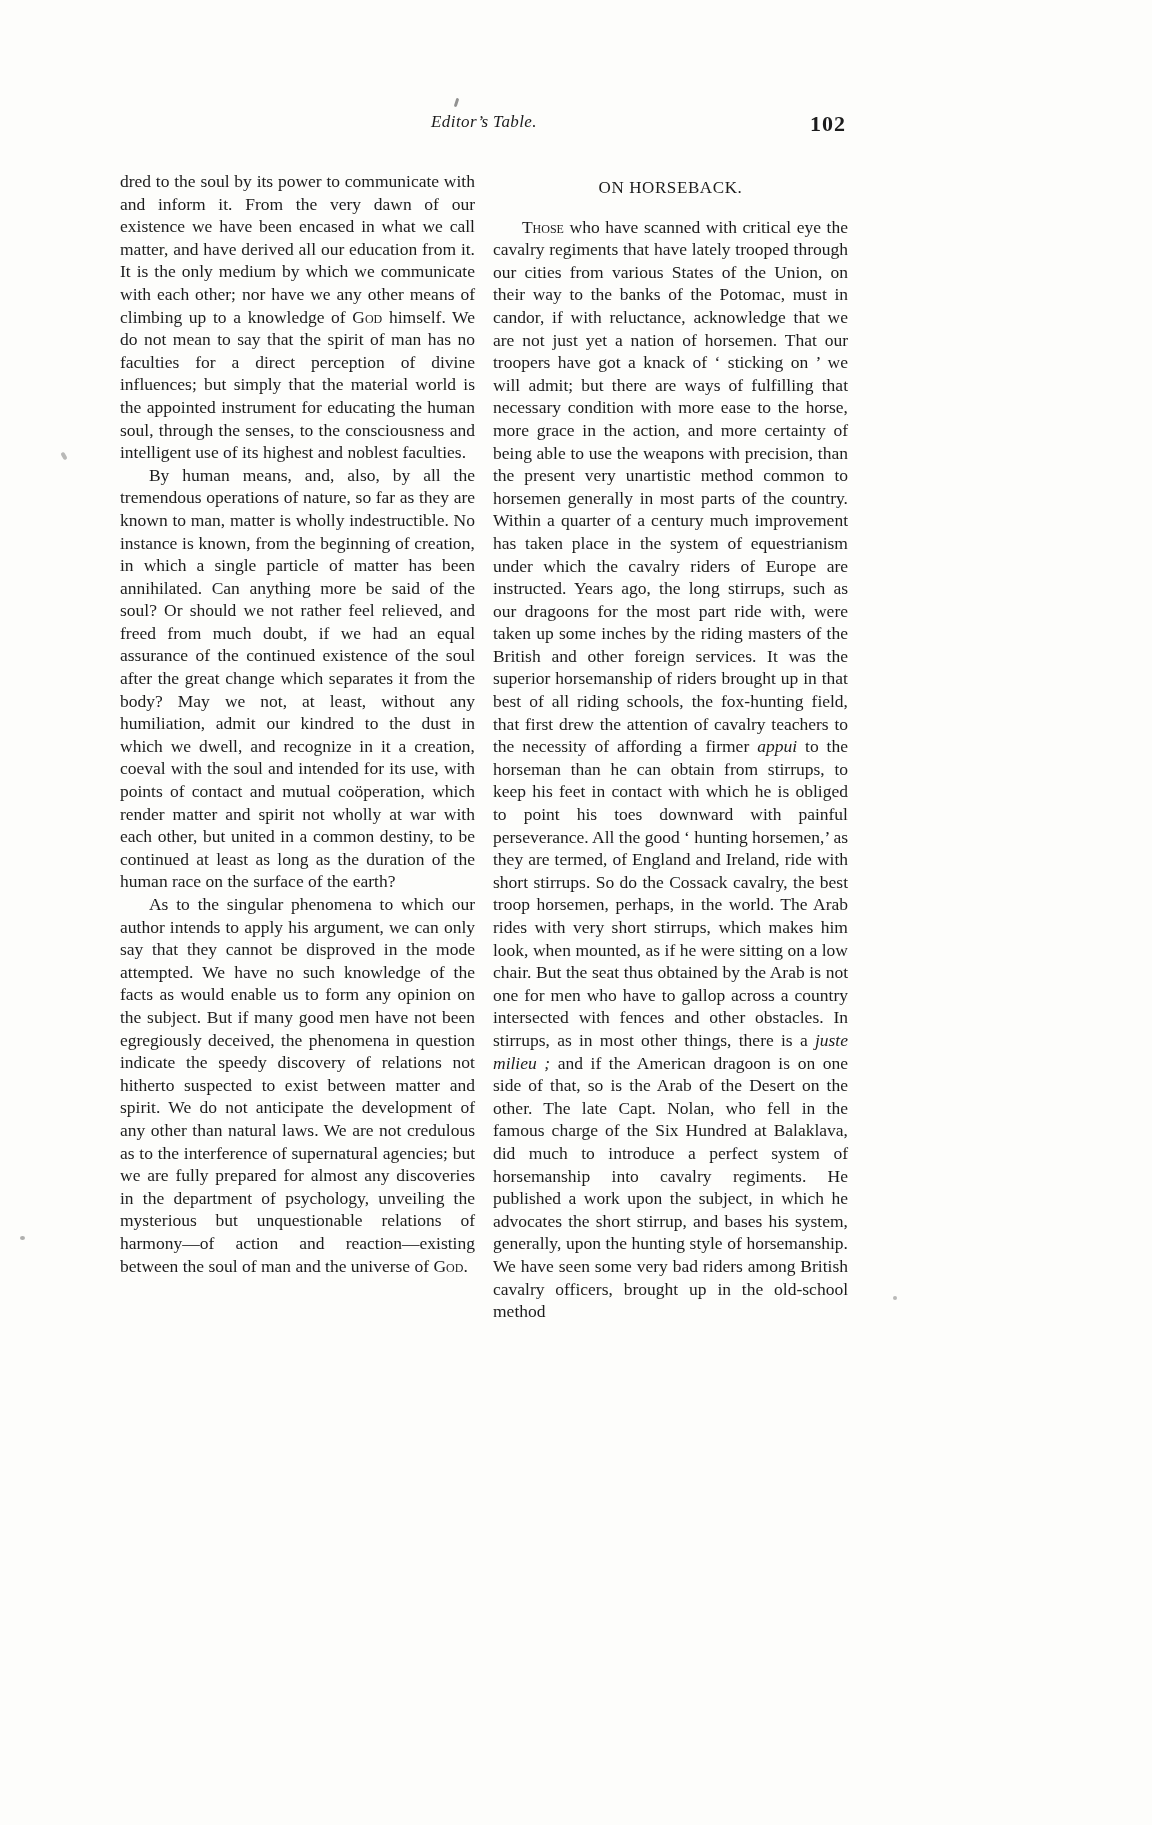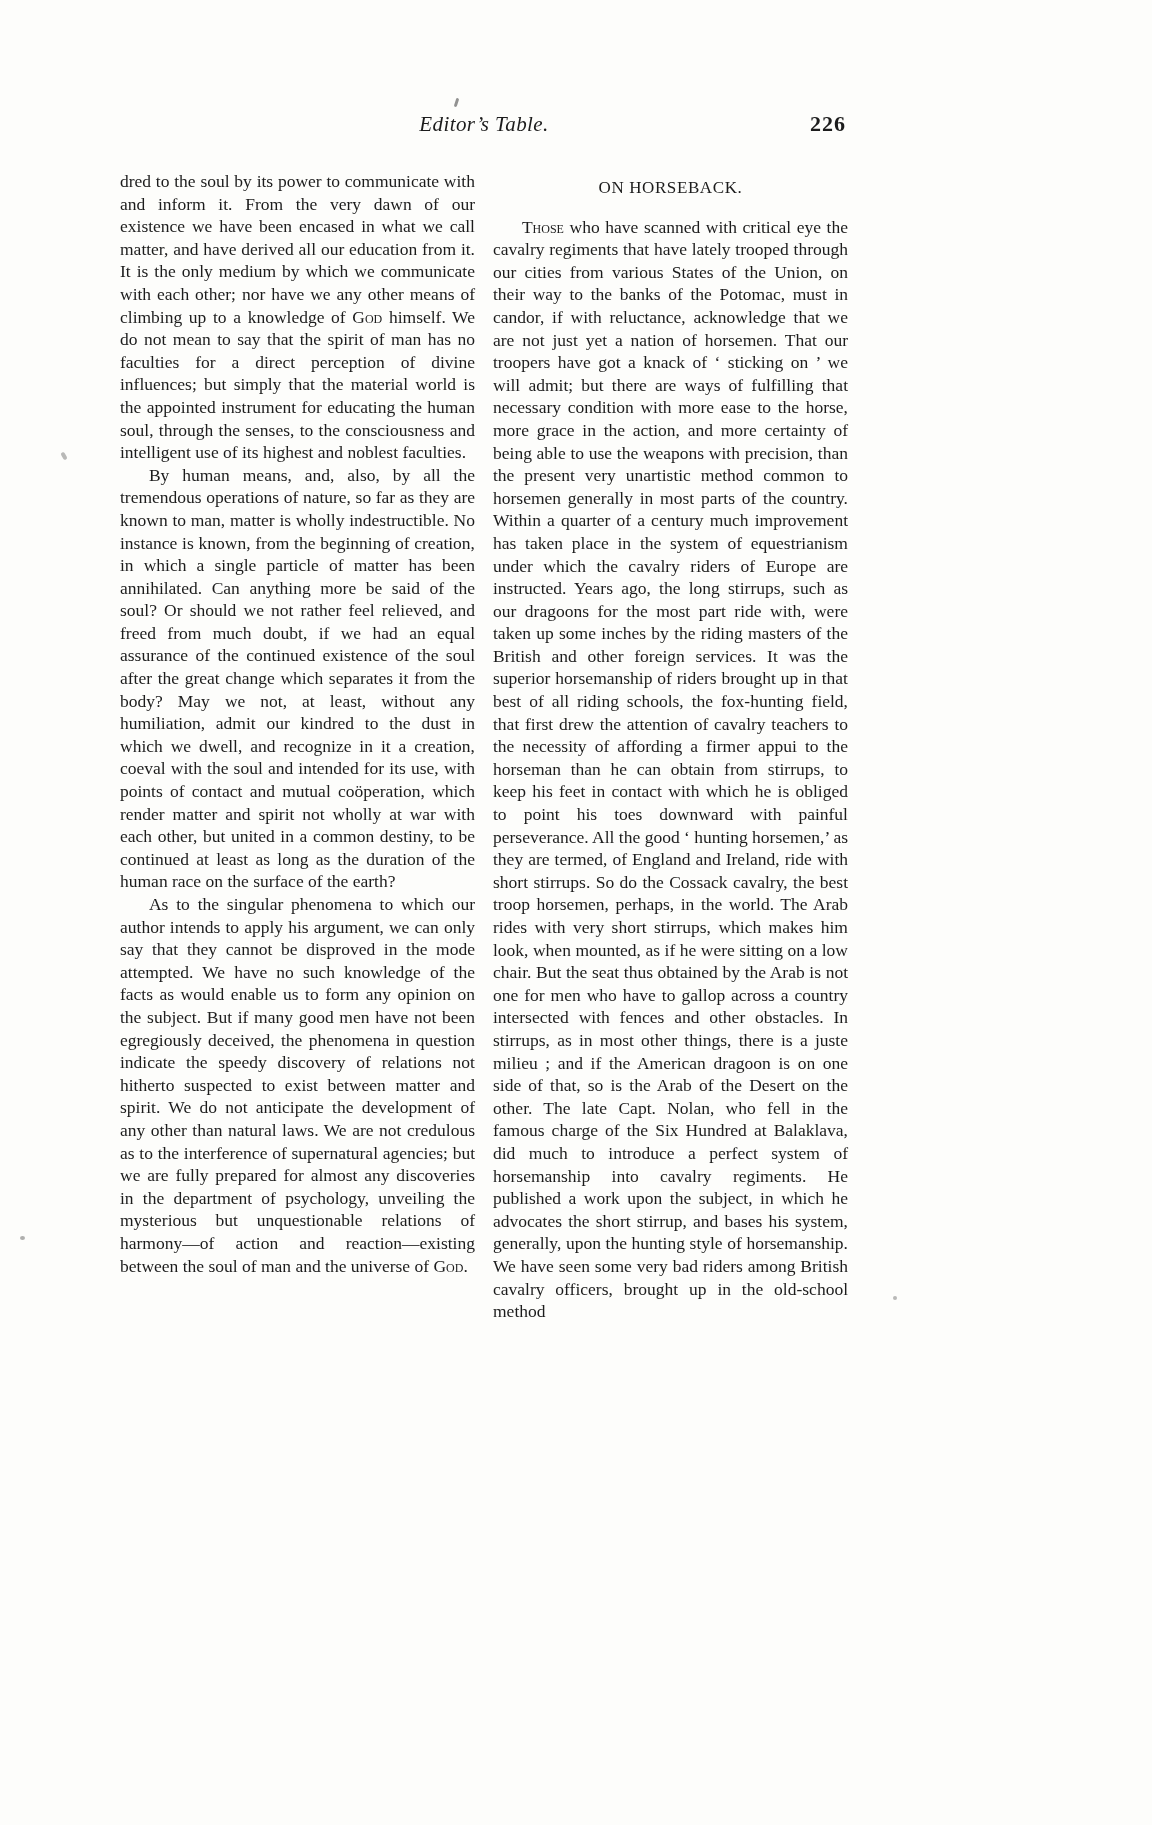--- a/index.html
+++ b/index.html
@@ -22,21 +22,21 @@
     width: 728px;
   }
   .header {
     position: relative;
     height: 34px;
     margin-bottom: 24px;
   }
   .header-title {
     text-align: center;
     font-style: italic;
-    font-size: 21px;
+    font-size: 17px;
     letter-spacing: 0.4px;
   }
   .page-number {
     position: absolute;
     right: 2px;
     top: -1px;
     font-size: 22px;
     font-style: normal;
     font-weight: bold;
     letter-spacing: 1px;
@@ -61,20 +61,21 @@
   .section-heading {
     text-align: center;
     font-size: 17px;
     letter-spacing: 0.6px;
     margin: 7px 0 16px 0;
   }
   .sc {
     font-variant: small-caps;
   }
   .ital {
+    font-style: italic;
   }
   
   .speck {
     position: absolute;
     background: #3a3a3a;
     opacity: 0.55;
     border-radius: 50%;
   }
   .speck.s1 { left: 455px; top: 98px;  width: 3px;  height: 9px;  transform: rotate(18deg); border-radius: 2px; }
   .speck.s2 { left: 62px;  top: 452px; width: 4px;  height: 8px;  transform: rotate(-30deg); border-radius: 2px; opacity: 0.35; }
@@ -86,21 +87,21 @@
 
 <div class="speck s1"></div>
 <div class="speck s2"></div>
 <div class="speck s3"></div>
 <div class="speck s4"></div>
 
 <div class="page">
 
   <div class="header">
     <div class="header-title">Editor’s Table.</div>
-    <div class="page-number">226</div>
+    <div class="page-number">102</div>
   </div>
 
   <div class="columns">
 
     <div class="col">
       <p class="noindent"><span>dred to the soul by its power to communicate with and inform it. From the very dawn of our existence we have been encased in what we call matter, and have derived all our education from it. It is the only medium by which we communicate with each other; nor have we any other means of climbing up to a knowledge of </span><span class="sc">God</span><span> himself. We do not mean to say that the spirit of man has no faculties for a direct perception of divine influences; but simply that the material world is the appointed instrument for educating the human soul, through the senses, to the consciousness and intelligent use of its highest and noblest faculties.</span></p>
 
       <p><span>By human means, and, also, by all the tremendous operations of nature, so far as they are known to man, matter is wholly indestructible. No instance is known, from the beginning of creation, in which a single particle of matter has been annihilated. Can anything more be said of the soul? Or should we not rather feel relieved, and freed from much doubt, if we had an equal assurance of the continued existence of the soul after the great change which separates it from the body? May we not, at least, without any humiliation, admit our kindred to the dust in which we dwell, and recognize in it a creation, coeval with the soul and intended for its use, with points of contact and mutual coöperation, which render matter and spirit not wholly at war with each other, but united in a common destiny, to be continued at least as long as the duration of the human race on the surface of the earth?</span></p>
 
       <p><span>As to the singular phenomena to which our author intends to apply his argument, we can only say that they cannot be disproved in the mode attempted. We have no such knowledge of the facts as would enable us to form any opinion on the subject. But if many good men have not been egregiously deceived, the phenomena in question indicate the speedy discovery of relations not hitherto suspected to exist between matter and spirit. We do not anticipate the development of any other than natural laws. We are not credulous as to the interference of supernatural agencies; but we are fully prepared for almost any discoveries in the department of psychology, unveiling the mysterious but unquestionable relations of harmony—of action and reaction—existing between the soul of man and the universe of </span><span class="sc">God</span><span>.</span></p>

